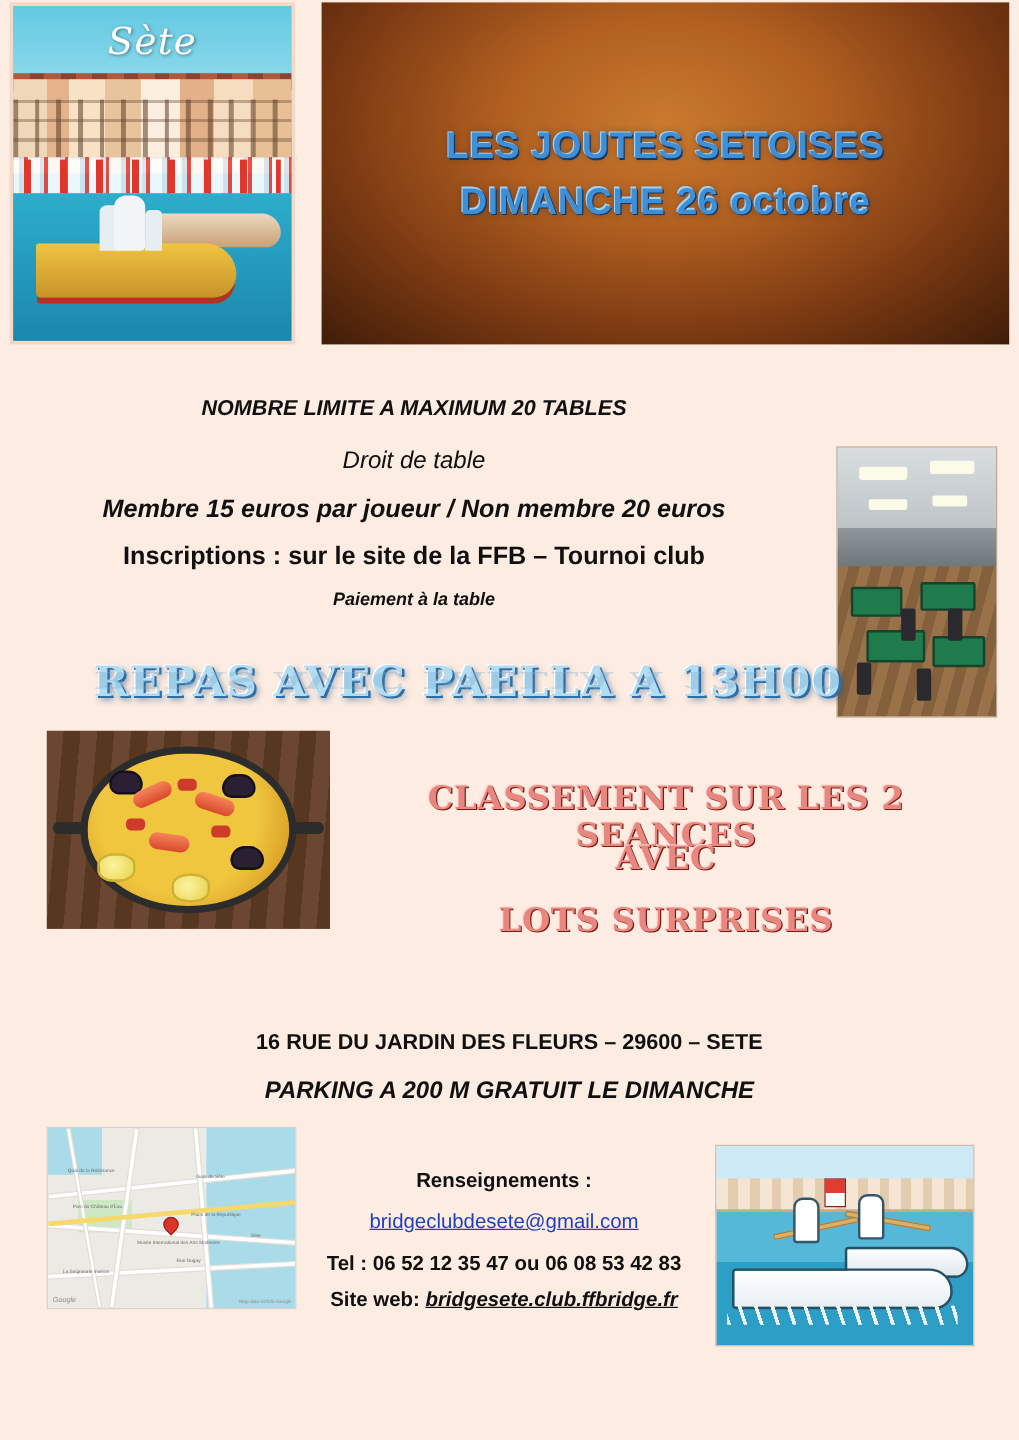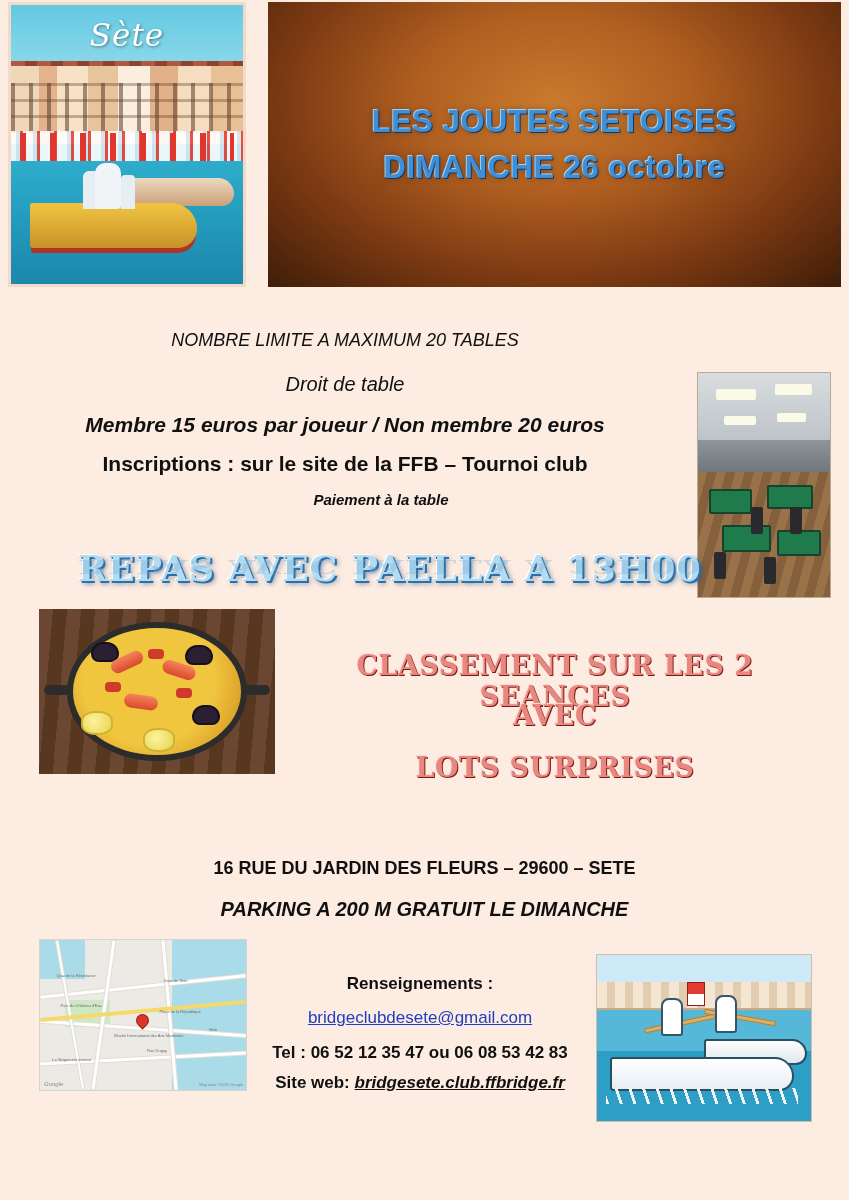--- a/index.html
+++ b/index.html
@@ -128,25 +128,25 @@
   .banner-line.l4 { font-size: 29px; }
 
   
   .info {
     position: absolute;
     left: 0;
     width: 690px;
     text-align: center;
     color: #101010;
   }
-  #info-limit   { top: 330px; font-size: 18px; font-weight: normal; font-style: italic; }
+  #info-limit   { top: 330px; font-size: 18px; font-weight: bold; font-style: italic; }
   #info-droit   { top: 373px; font-size: 20px; font-weight: normal; font-style: italic; }
   #info-tarif   { top: 413px; font-size: 21px; font-weight: bold; font-style: italic; }
   #info-inscr   { top: 452px; font-size: 21px; font-weight: bold; }
-  #info-paiement{ top: 491px; font-size: 15px; font-weight: bold; font-style: italic; padding-left: 36px; }
+  #info-paiement{ top: 491px; font-size: 15px; font-weight: bold; font-style: italic; }
 
   #room-image {
     position: absolute;
     left: 697px;
     top: 372px;
     width: 134px;
     height: 226px;
     background: linear-gradient(#cfd3d6 0 38%, #8d6a49 38% 100%);
     overflow: hidden;
     border: 1px solid #b9a995;

